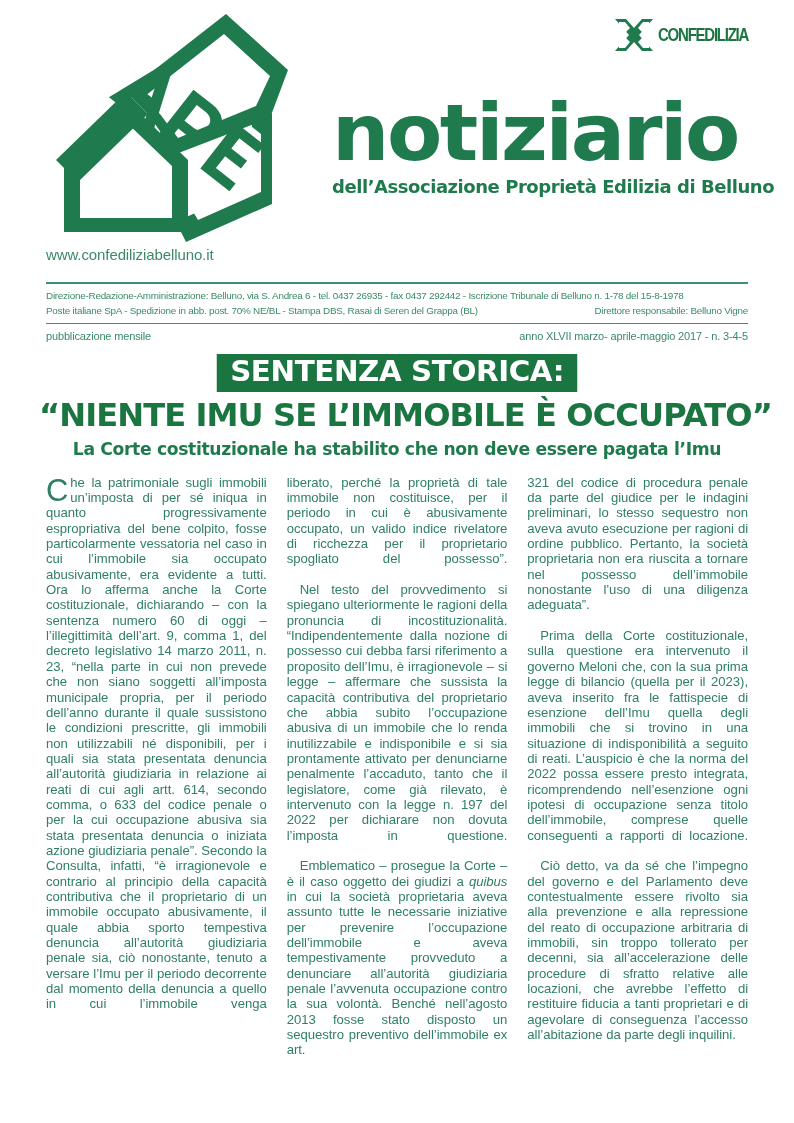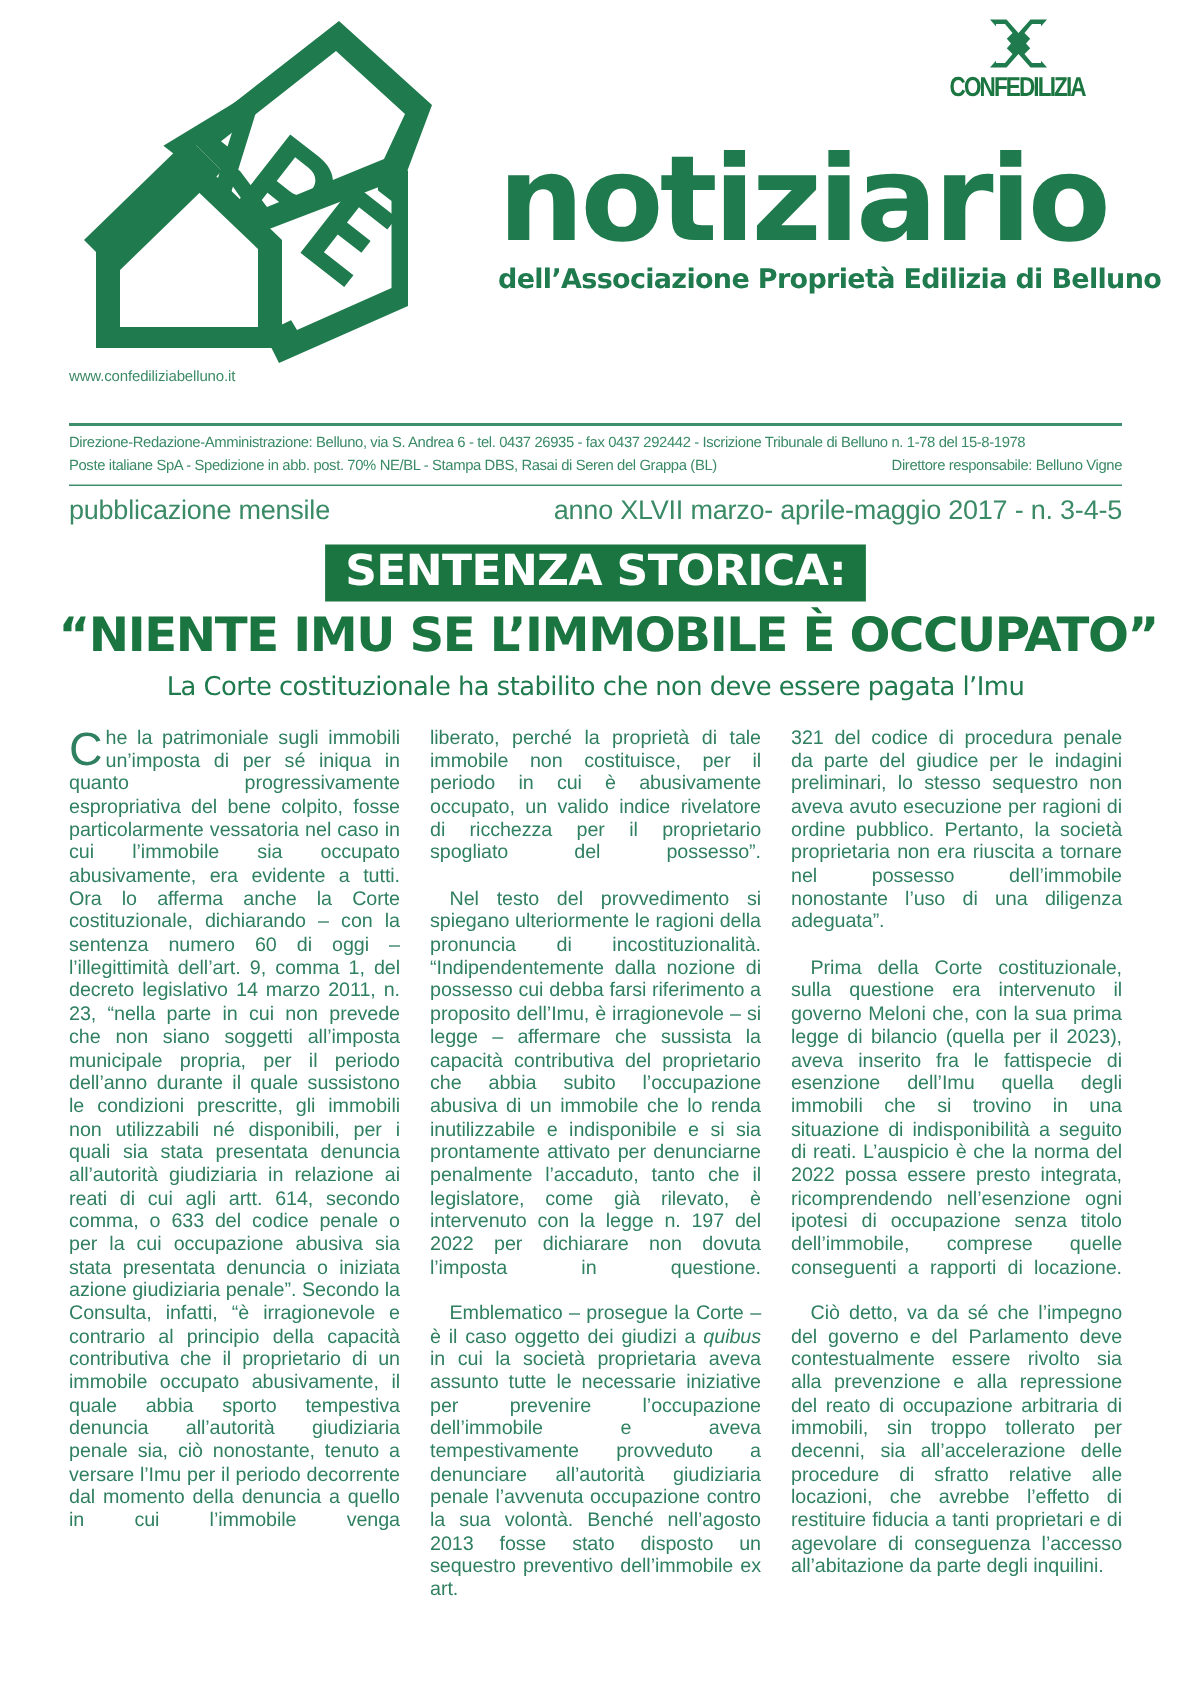--- a/index.html
+++ b/index.html
@@ -42,21 +42,20 @@
 
   .confedilizia {
     position: absolute;
     right: 4px;
     top: 12px;
     width: 130px;
     height: 46px;
     display: flex;
     align-items: center;
     gap: 4px;
-    flex-direction: column;
   }
   .conf-mark { width: 40px; height: 34px; flex: none; }
   .conf-word {
     font-family: "Liberation Sans", sans-serif;
     font-weight: bold;
     font-size: 15.5px;
     letter-spacing: -1.3px;
     color: #1a7540;
     transform: scaleY(1.18) scaleX(0.97);
     transform-origin: left center;
@@ -88,21 +87,21 @@
     color: #1f7a4d;
     letter-spacing: -0.45px;
     margin-top: 5px;
     white-space: nowrap;
   }
 
   .website {
     position: absolute;
     left: 0;
     top: 246px;
-    font-size: 10px;
+    font-size: 15px;
     color: #3d8a67;
     font-family: "Liberation Sans", sans-serif;
     letter-spacing: -0.1px;
   }
 
   
   .info-wrap { margin: 0 46px; }
 
   .rule-thick {
     height: 2px;
@@ -128,21 +127,21 @@
     justify-content: space-between;
   }
   .info-line .l { }
   .info-line .r { }
   .info-line.single { display: block; }
 
   .pubblicazione {
     display: flex;
     justify-content: space-between;
     padding: 6px 0 4px 0;
-    font-size: 18px;
+    font-size: 11px;
     color: #3a8a66;
     letter-spacing: -0.15px;
   }
 
   
   .headline-zone {
     margin: 8px 46px 0 46px;
     text-align: center;
   }
   .kicker-band {
@@ -163,21 +162,21 @@
     font-size: 31.5px;
     color: #1a7540;
     letter-spacing: -0.9px;
     line-height: 1.08;
     margin-top: 6px;
     white-space: nowrap;
     transform: scaleX(1.02);
   }
   .deck {
     font-family: "DejaVu Sans", sans-serif;
-    font-weight: normal;
+    font-weight: bold;
     font-size: 17.2px;
     color: #1f7a4d;
     line-height: 1.25;
     margin-top: 7px;
     letter-spacing: -0.35px;
   }
 
   
   .columns {
     margin: 14px 46px 0 46px;

